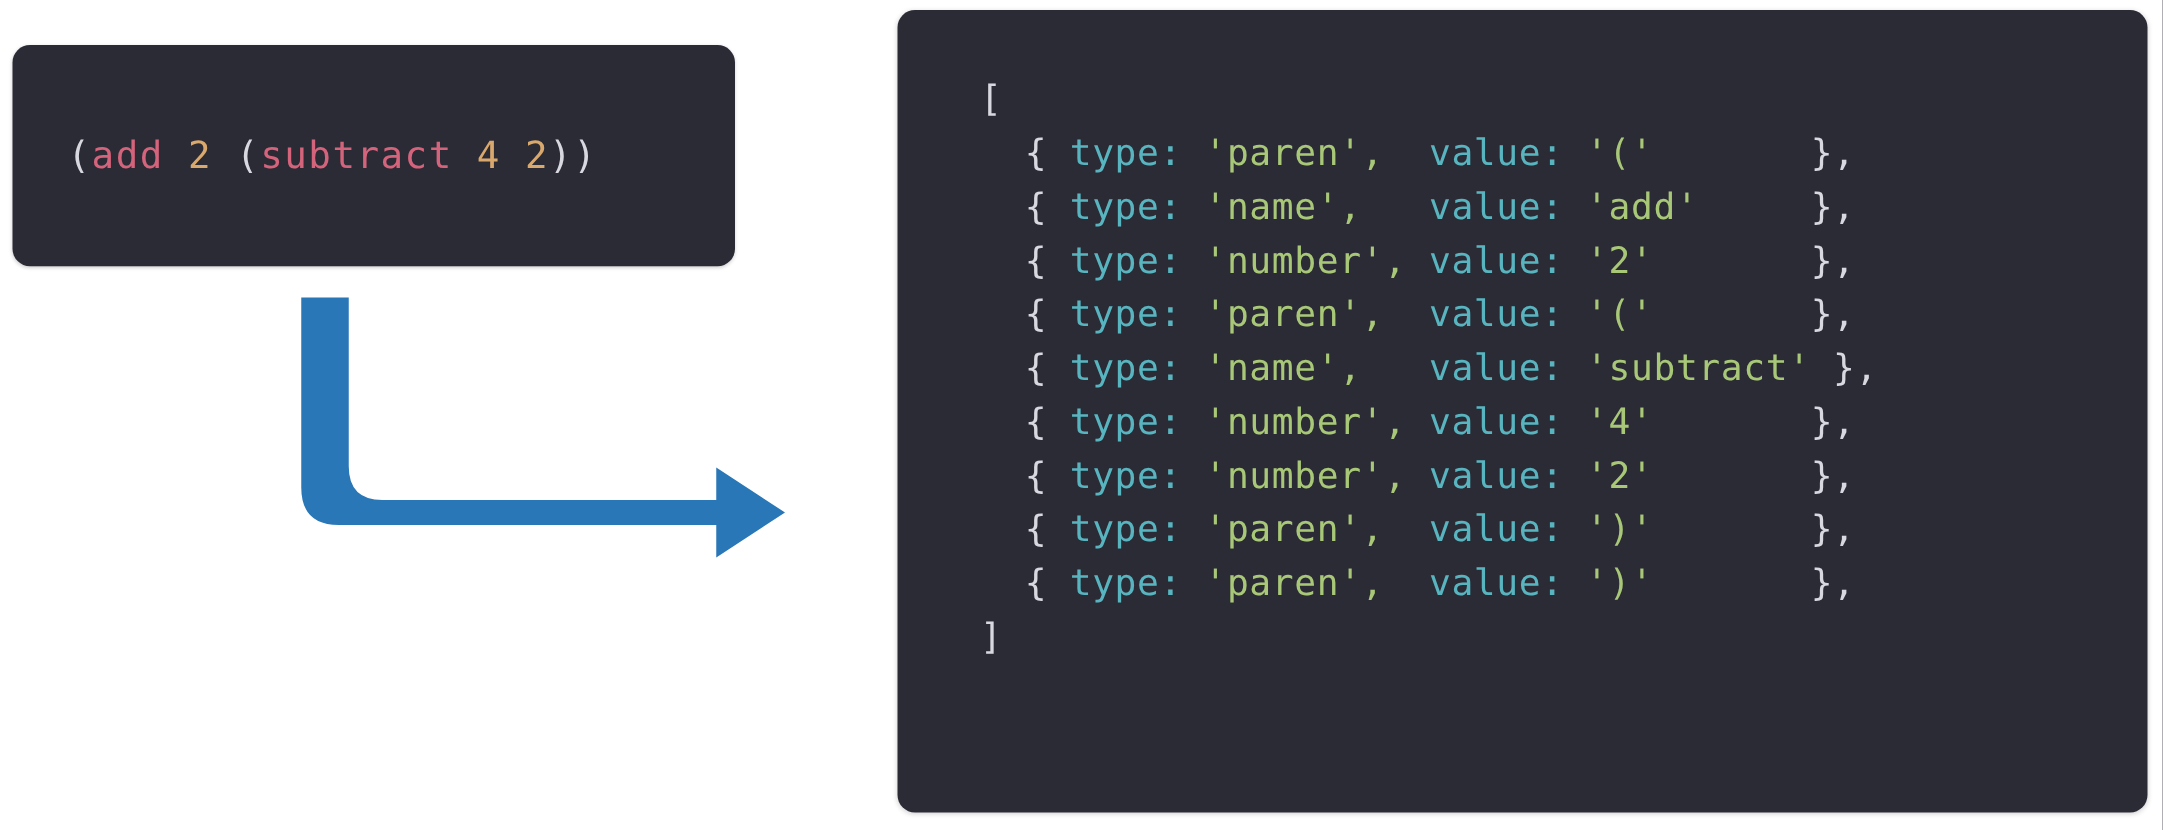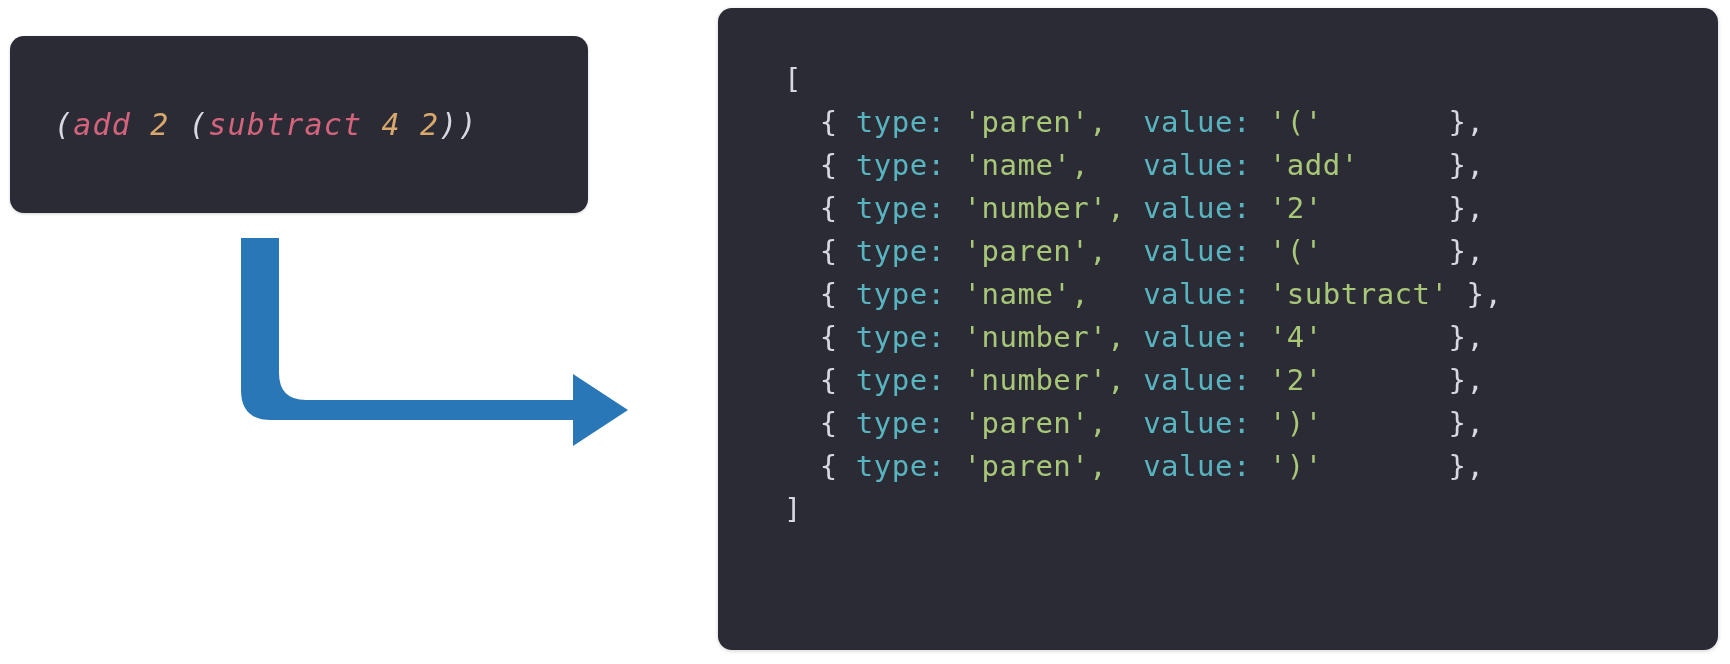--- a/index.html
+++ b/index.html
@@ -92,21 +92,21 @@
   .jkey   { color: #58b5c0; }
   .jstr   { color: #a8c878; }
   .jpunct { color: #d8d8e0; }
   .jbracket { color: #d8d8e0; }
 </style>
 </head>
 <body>
 
 <div id="stage">
 
-  <div class="code-box-left" style="background: rgb(43, 43, 54); font-style: italic;">
+  <div class="code-box-left" style="background: rgb(43, 43, 54);">
     <div class="src-line" id="source-code-line"><span class="tk-punct" style="color: rgb(216, 216, 224);">(</span><span class="tk-name" style="color: rgb(212, 99, 124);">add</span><span class="tk-punct" style="color: rgb(216, 216, 224);"> </span><span class="tk-number" style="color: rgb(217, 168, 108);">2</span><span class="tk-punct" style="color: rgb(216, 216, 224);"> </span><span class="tk-punct" style="color: rgb(216, 216, 224);">(</span><span class="tk-name" style="color: rgb(212, 99, 124);">subtract</span><span class="tk-punct" style="color: rgb(216, 216, 224);"> </span><span class="tk-number" style="color: rgb(217, 168, 108);">4</span><span class="tk-punct" style="color: rgb(216, 216, 224);"> </span><span class="tk-number" style="color: rgb(217, 168, 108);">2</span><span class="tk-punct" style="color: rgb(216, 216, 224);">))</span></div>
   </div>
 
   <svg class="arrow-svg" viewBox="0 0 430 250" aria-hidden="true">
     <path id="arrow-path" d="M 11 10
              L 49 10
              L 49 145
              Q 49 172 76 172
              L 343 172
              L 343 146

